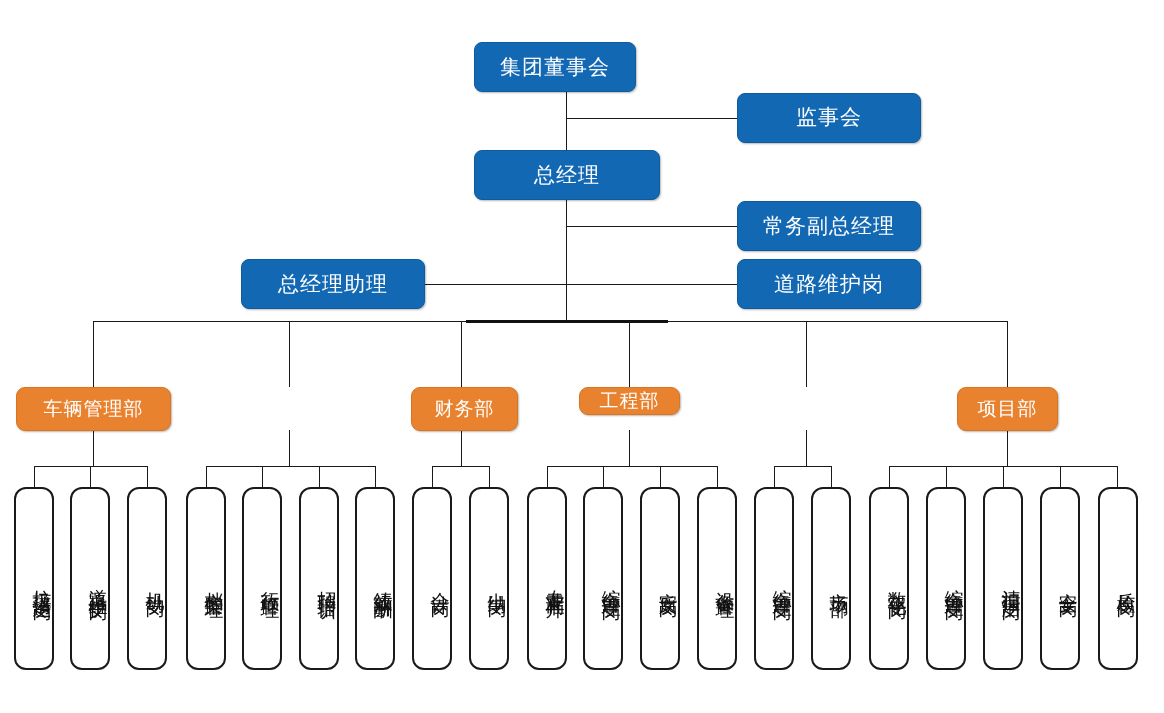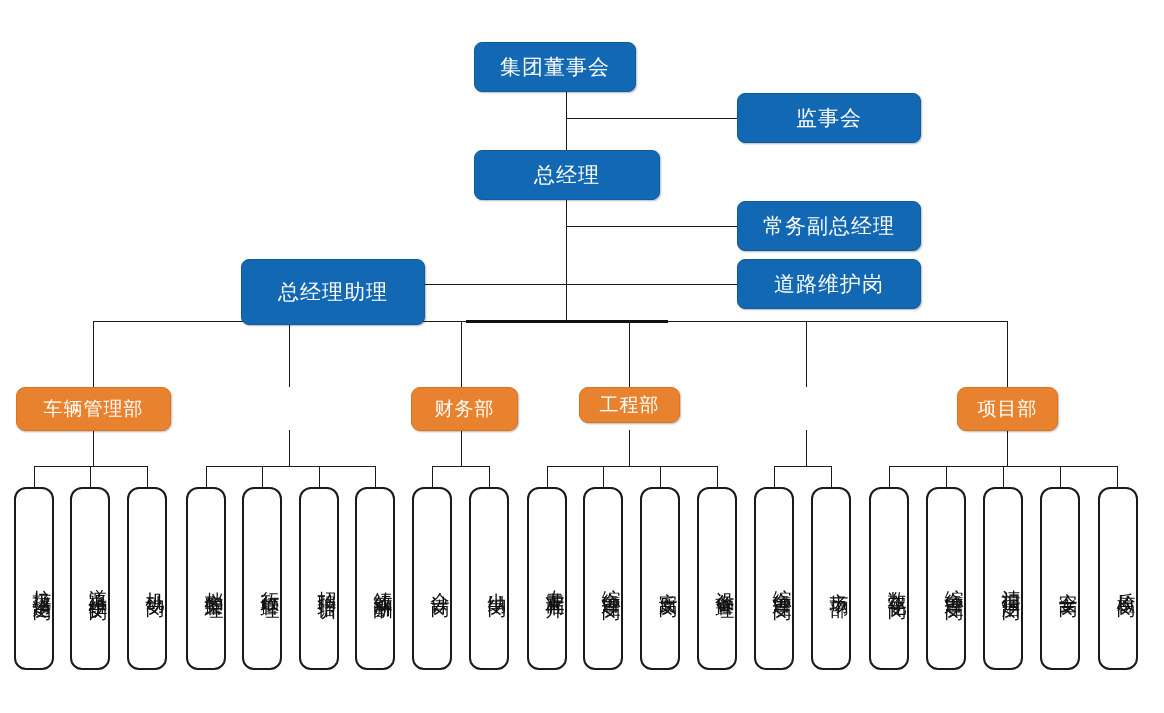--- a/index.html
+++ b/index.html
@@ -135,33 +135,33 @@
   <div class="line line-v" style="left:1007px; top:430px; height:37px;"></div>
   <div class="line line-h" style="left:889px; top:466px; width:228px;"></div>
   <div class="line line-v" style="left:889px;  top:466px; height:21px;"></div>
   <div class="line line-v" style="left:946px;  top:466px; height:21px;"></div>
   <div class="line line-v" style="left:1003px; top:466px; height:21px;"></div>
   <div class="line line-v" style="left:1060px; top:466px; height:21px;"></div>
   <div class="line line-v" style="left:1117px; top:466px; height:21px;"></div>
 
   <div class="node node-blue" style="left:474px; top:42px; width:162px; height:50px;">集团董事会</div>
 
-  <div class="node node-blue" style="left:737px; top:93px; width:184px; height:50px;">监事会</div>
+  <div class="node node-blue" style="left:737px; top:93px; width:184px; height:50px;font-family:Liberation Serif, serif;">监事会</div>
 
   <div class="node node-blue" style="left:474px; top:150px; width:186px; height:50px;">总经理</div>
 
   <div class="node node-blue" style="left:737px; top:201px; width:184px; height:50px;">常务副总经理</div>
 
   <div class="node node-blue" style="left:737px; top:259px; width:184px; height:50px;">道路维护岗</div>
 
-  <div class="node node-blue" style="left:241px; top:259px; width:184px; height:66px;">总经理助理</div>
+  <div class="node node-blue" style="left:241px; top:259px; width:184px; height:50px;">总经理助理</div>
 
   <div class="node node-orange" style="left:16px;  top:387px; width:155px; height:44px;">车辆管理部</div>
   <div class="node node-orange" style="left:411px; top:387px; width:107px; height:44px;">财务部</div>
-  <div class="node node-orange" style="left:579px; top:387px; width:101px; height:36px;">工程部</div>
+  <div class="node node-orange" style="left:579px; top:387px; width:101px; height:28px;">工程部</div>
   <div class="node node-orange" style="left:957px; top:387px; width:101px; height:44px;">项目部</div>
 
   <div class="node node-leaf" style="left:14px;  top:487px; width:40px; height:183px;">
       <span>垃圾清运岗</span>
     </div>
   <div class="node node-leaf" style="left:70px;  top:487px; width:40px; height:183px;">
       <span>道路维护岗</span>
     </div>
   <div class="node node-leaf" style="left:127px; top:487px; width:40px; height:183px;">
       <span>机动岗</span>

